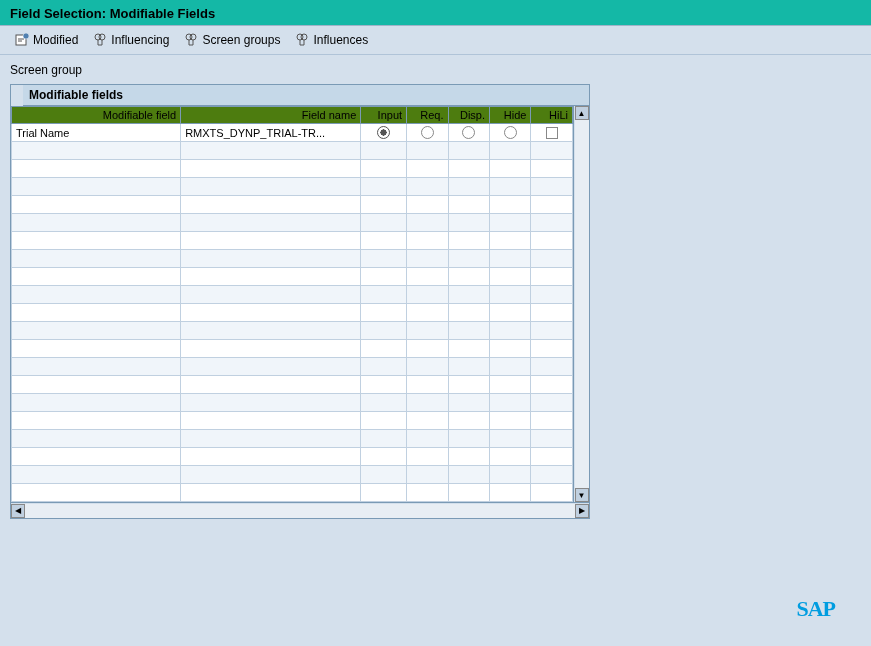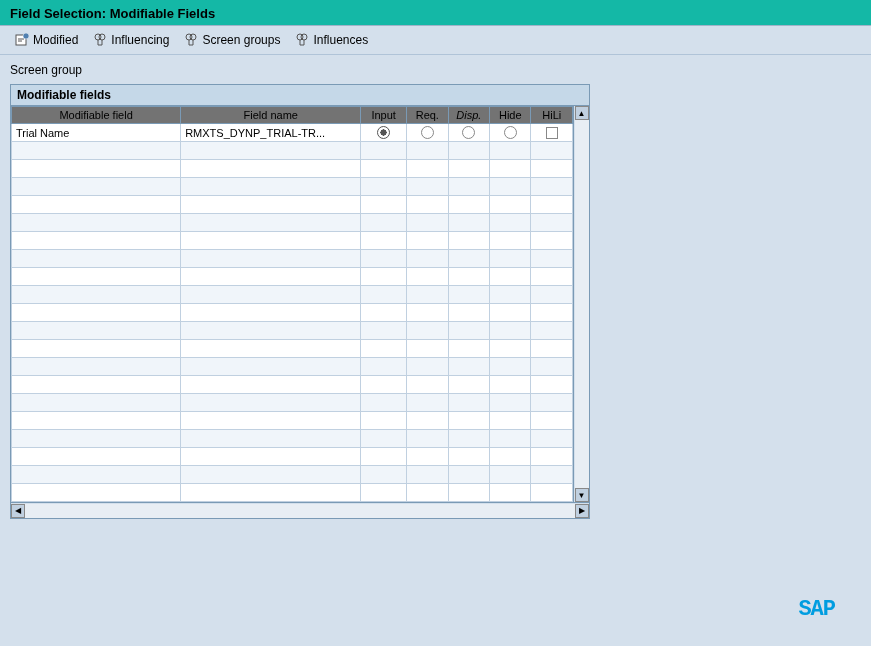--- a/index.html
+++ b/index.html
@@ -54,51 +54,52 @@
       font-size: 12px;
       color: #000;
       margin-bottom: 7px;
     }
     .table-header-bar {
       background: #c5d8e8;
       padding: 3px 6px;
       font-size: 12px;
       font-weight: bold;
       border-bottom: 1px solid #7a9ab5;
+      margin-left: 12px;
     }
     .data-table {
       width: 100%;
       border-collapse: collapse;
     }
     .data-table th {
-      background: #737373;
+      background: #4d7c0f;
       border: 1px solid #7a9ab5;
       padding: 2px 4px;
       font-size: 11px;
       font-weight: normal;
-      text-align: center;
+      text-align: right;
       white-space: nowrap;
     }
     .data-table td {
       border: 1px solid #c0d0e0;
       padding: 1px 4px;
       font-size: 11px;
       height: 18px;
     }
     .data-table tr:nth-child(even) td {
       background: #f0f5fa;
     }
     .data-table tr:nth-child(odd) td {
       background: #fff;
     }
     .col-modifiable { width: 155px; }
     .col-fieldname { width: 165px; }
     .col-input { width: 42px; text-align: center; }
     .col-req { width: 38px; text-align: center; }
-    .col-disp { width: 38px; text-align: center; font-style: italic; }
+    .col-disp { width: 38px; text-align: center; }
     .col-hide { width: 38px; text-align: center; }
     .col-hili { width: 38px; text-align: center; }
     .radio-cell {
       display: flex;
       align-items: center;
       justify-content: center;
     }
     .radio-filled {
       width: 13px;
       height: 13px;
@@ -174,21 +175,21 @@
       display: inline-block;
       width: 580px;
     }
     .sap-logo {
       position: absolute;
       bottom: 12px;
       right: 18px;
       font-size: 22px;
       font-weight: bold;
       color: #009de0;
-      font-family: Liberation Mono, monospace;
+      font-family: Liberation Serif, serif;
       letter-spacing: -1px;
     }
   </style>
 </head>
 <body>
 
 <div>
   <div class="title-bar">
     <h1>Field Selection: Modifiable Fields</h1>
   </div>

